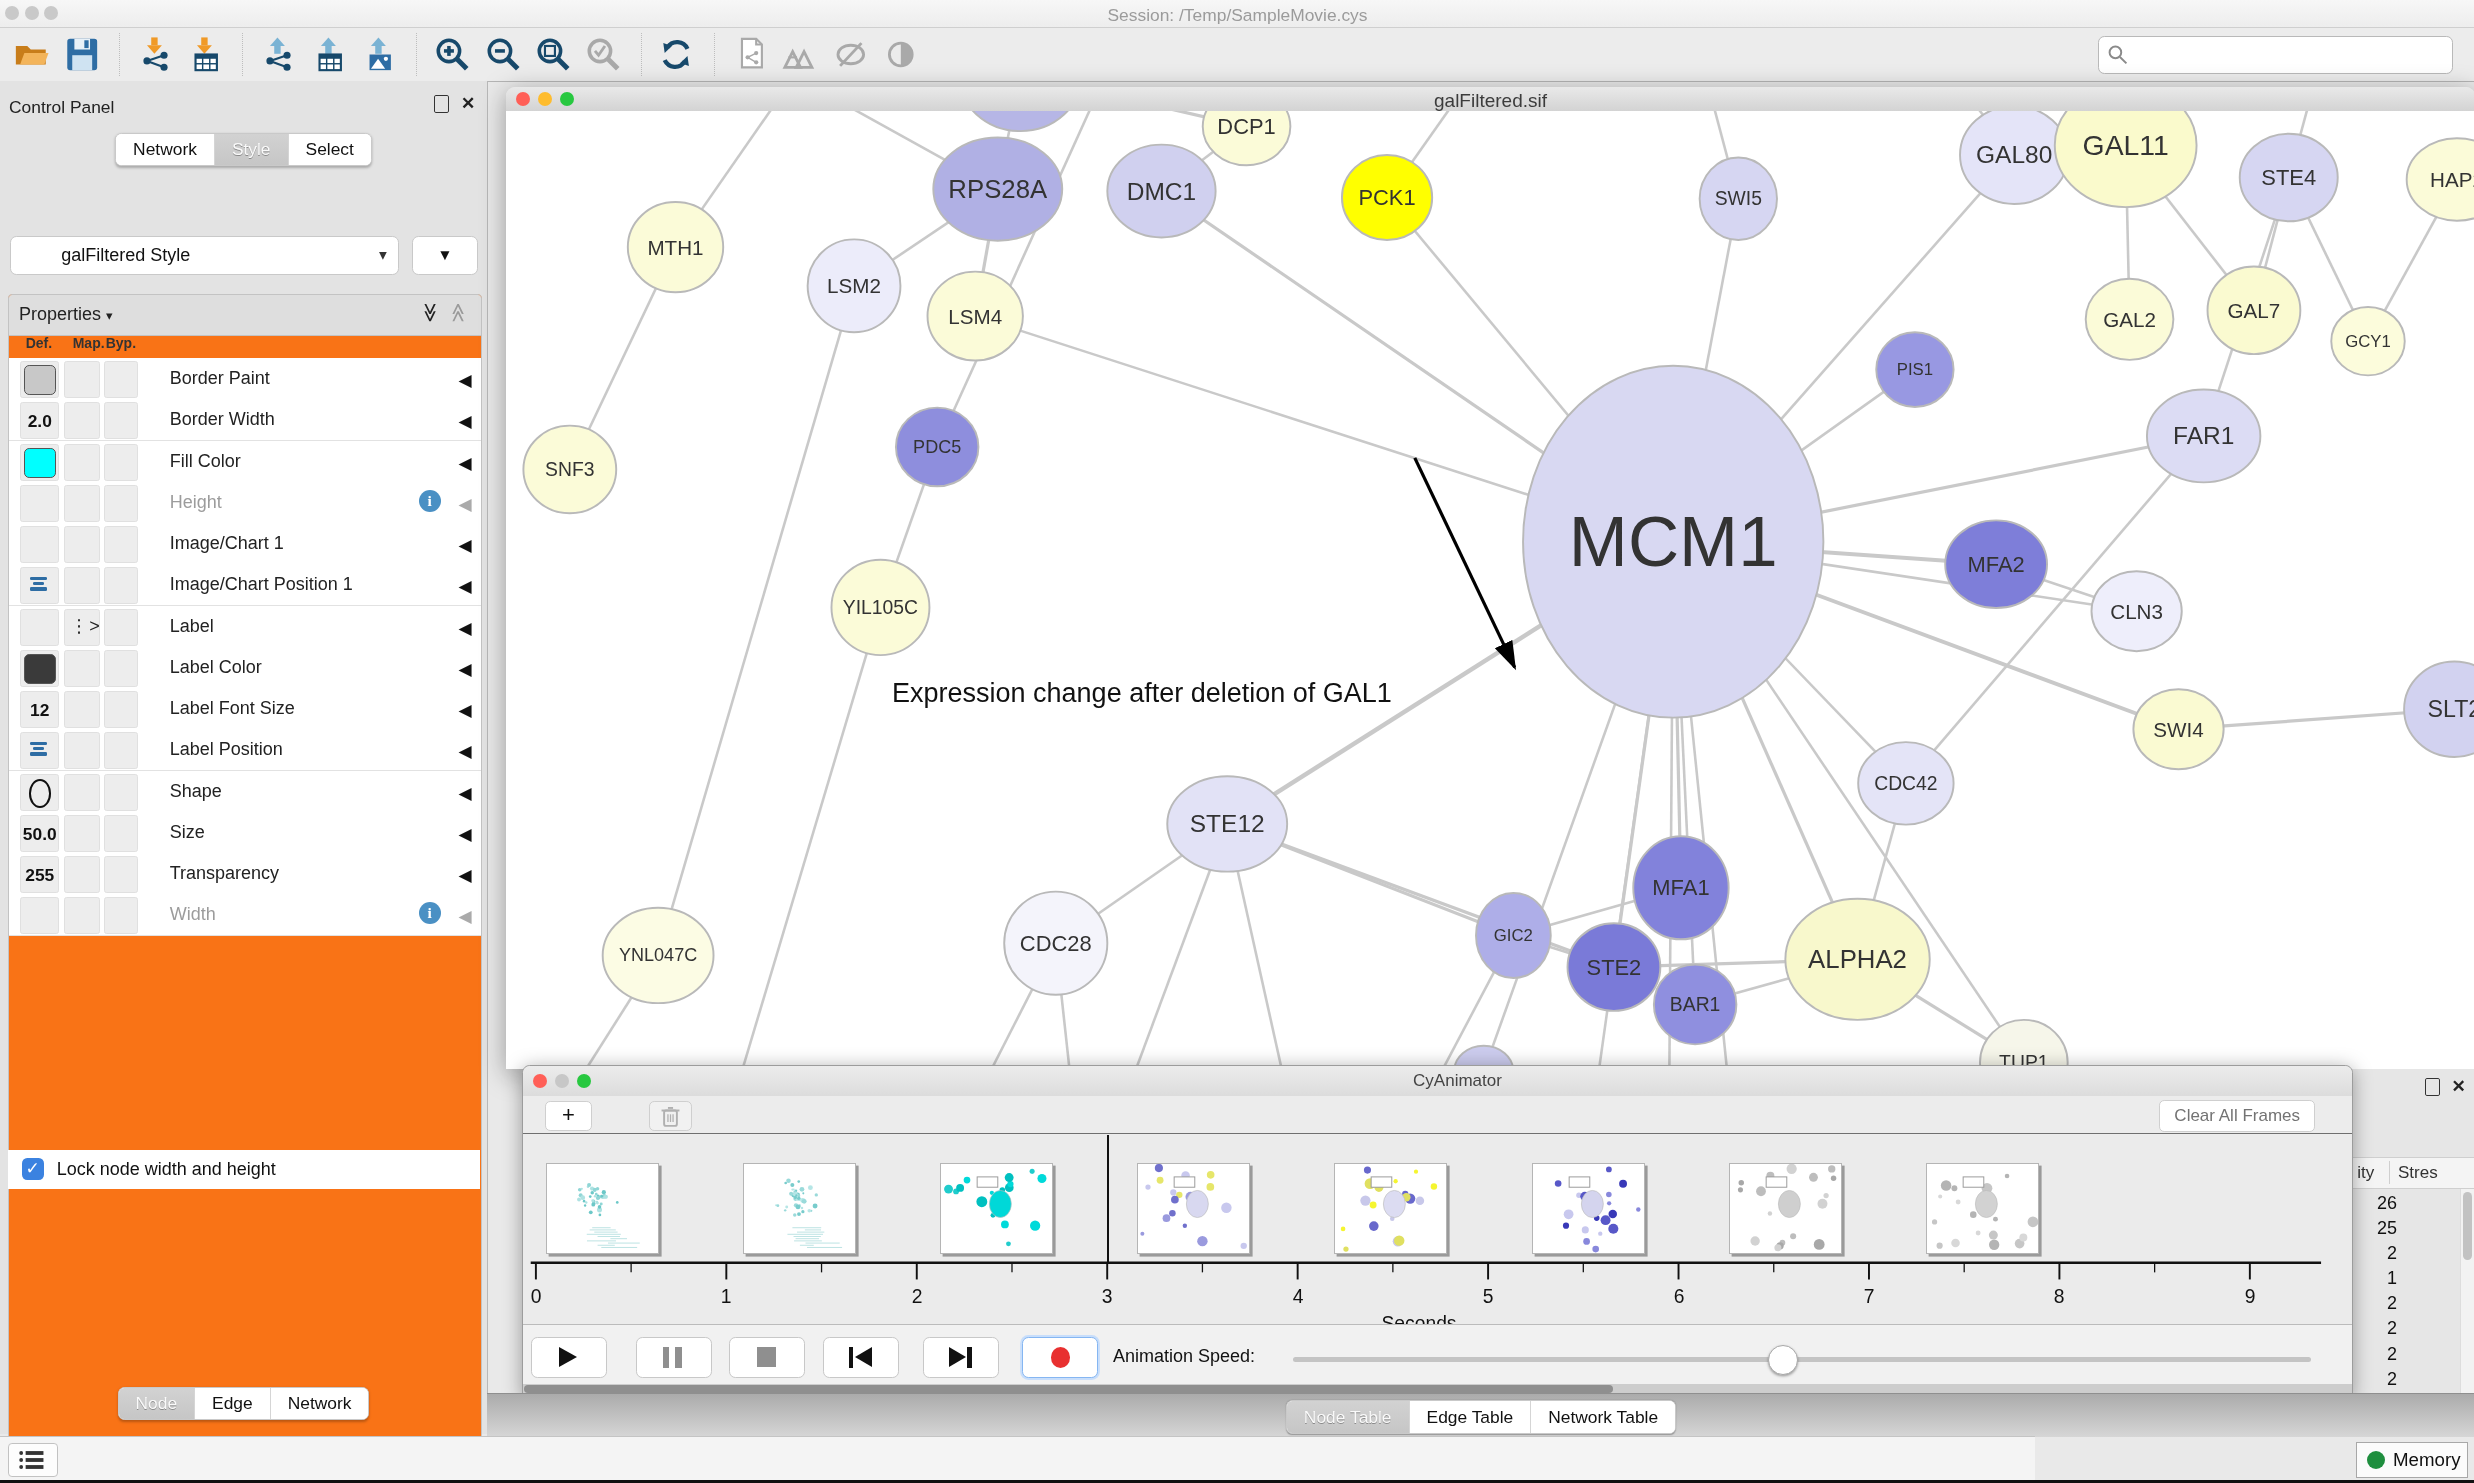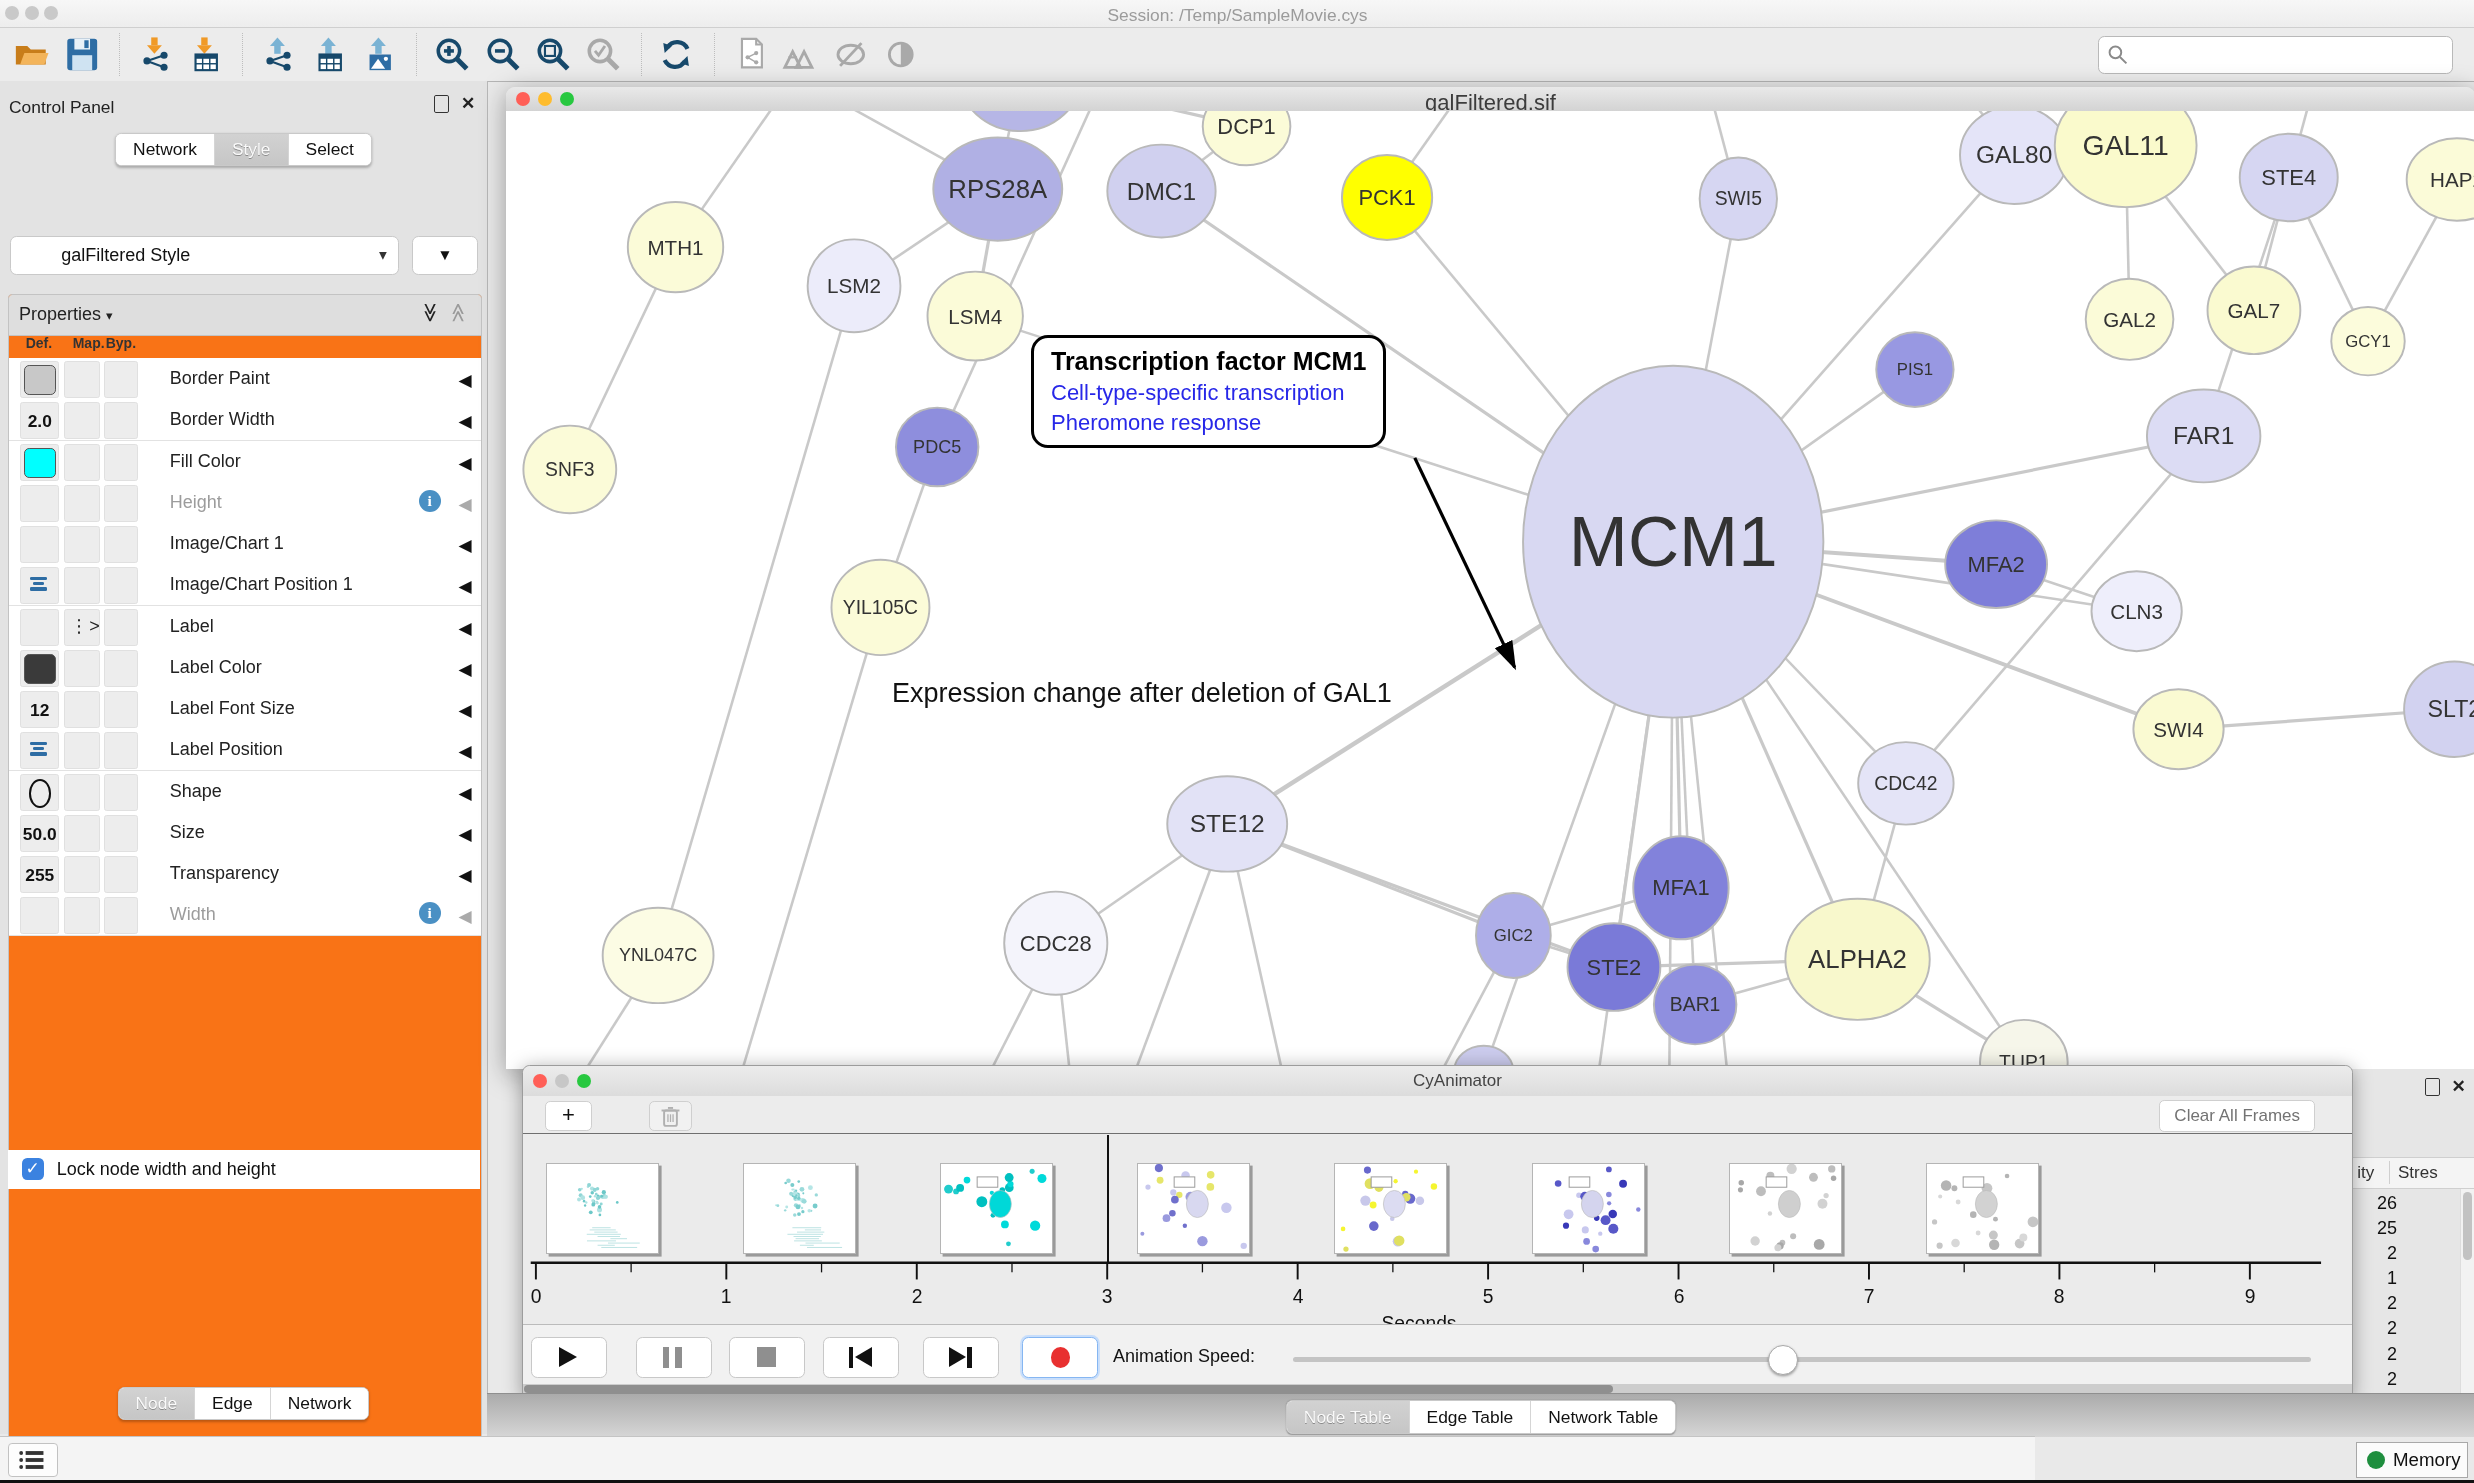--- a/index.html
+++ b/index.html
@@ -46,21 +46,21 @@
   .defpos{position:absolute;left:9px;top:7.7px;width:17px;height:17px;}
   .defpos div{position:absolute;left:0;background:#2e6da4;height:3.2px;border-radius:1.3px;}
   .mapicon{position:absolute;left:5.2px;top:5.2px;font-size:18px;color:#222;letter-spacing:1.3px;}
   .lockrow{left:7.7px;top:1069px;width:472px;height:39px;background:#fff;}
   .checkbox{position:absolute;left:14px;top:7.7px;width:22px;height:22px;background:#3b82e0;border-radius:5.2px;color:#fff;font-size:17px;text-align:center;line-height:22px;cursor:pointer;}
   .locklabel{position:absolute;left:49px;top:9px;font-size:18px;color:#111;}
   .cp-tabs{left:0;top:1306px;width:487px;display:flex;justify-content:center;}
   
   .net-window{left:506px;top:87px;width:1969px;height:982px;border-radius:9px 9px 0 0;box-shadow:0 5.2px 26px rgba(0,0,0,.35);}
   .net-titlebar{left:0;top:0;width:100%;height:24px;background:linear-gradient(#e9e9e9,#d3d3d3);border-bottom:0.6px solid #b3b3b3;border-radius:9px 9px 0 0;}
-  .net-title{width:100%;text-align:center;top:2.6px;font-size:22px;color:#3c3c3c;}
+  .net-title{width:100%;text-align:center;top:2.6px;font-size:19px;color:#3c3c3c;}
   .net-canvas{left:0;top:24px;width:1969px;height:958px;background:#fff;overflow:hidden;}
   .annotation{border:3.9px solid #000;border-radius:17px;background:#fff;padding:9px 17px;}
   .annotation .t{font-size:25px;font-weight:bold;color:#000;white-space:nowrap;}
   .annotation .l{font-size:22px;color:#2727e8;margin-top:3.9px;white-space:nowrap;cursor:pointer;}
   .net-caption{font-size:27px;color:#111;white-space:nowrap;}
   
   .table-panel{left:2351px;top:1069px;width:124px;height:325px;background:#e6e6e6;border-left:0.6px solid #bbb;}
   .tp-head{left:0;top:88px;width:124px;height:30px;background:#f4f4f4;border-top:0.6px solid #cfcfcf;border-bottom:0.6px solid #cfcfcf;}
   .tp-col{position:absolute;top:5.2px;font-size:17px;color:#333;}
   .tp-val{position:absolute;font-size:18px;color:#111;width:45px;text-align:right;}
@@ -619,25 +619,20 @@
           </g>
           <g>
             <ellipse cx="2355" cy="1476" rx="68" ry="66" fill="#f6f6ea" stroke="#b9b9b9" stroke-width="3"></ellipse>
             <text x="2355" y="1476" font-size="30" fill="#333" text-anchor="middle" dominant-baseline="central" font-family="Liberation Sans, sans-serif">TUP1</text>
           </g>
           <g>
             <ellipse cx="1517" cy="1490" rx="46" ry="40" fill="#ccccee" stroke="#b9b9b9" stroke-width="3"></ellipse>
           </g>
           <line x1="1410" y1="538" x2="1565" y2="863" stroke="#000" stroke-width="5" marker-end="url(#arr)"></line>
         </svg>
-        <div class="abs annotation" style="left: 525px; top: 224px;">
-          <div class="t">Transcription factor MCM1</div>
-          <div class="l">Cell-type-specific transcription</div>
-          <div class="l">Pheromone response</div>
-        </div>
         <div class="abs net-caption" style="left: 386px; top: 567px;">Expression change after deletion of GAL1</div>
       </div>
   </div>
 
   <div class="abs table-panel">
     <div class="abs win-btn" style="right:34px;top:9px;">
         <div class="float-glyph"></div>
       </div>
     <div class="abs win-btn" style="right:9px;top:9px;font-weight:bold;">✕</div>
     <div class="abs tp-head">

